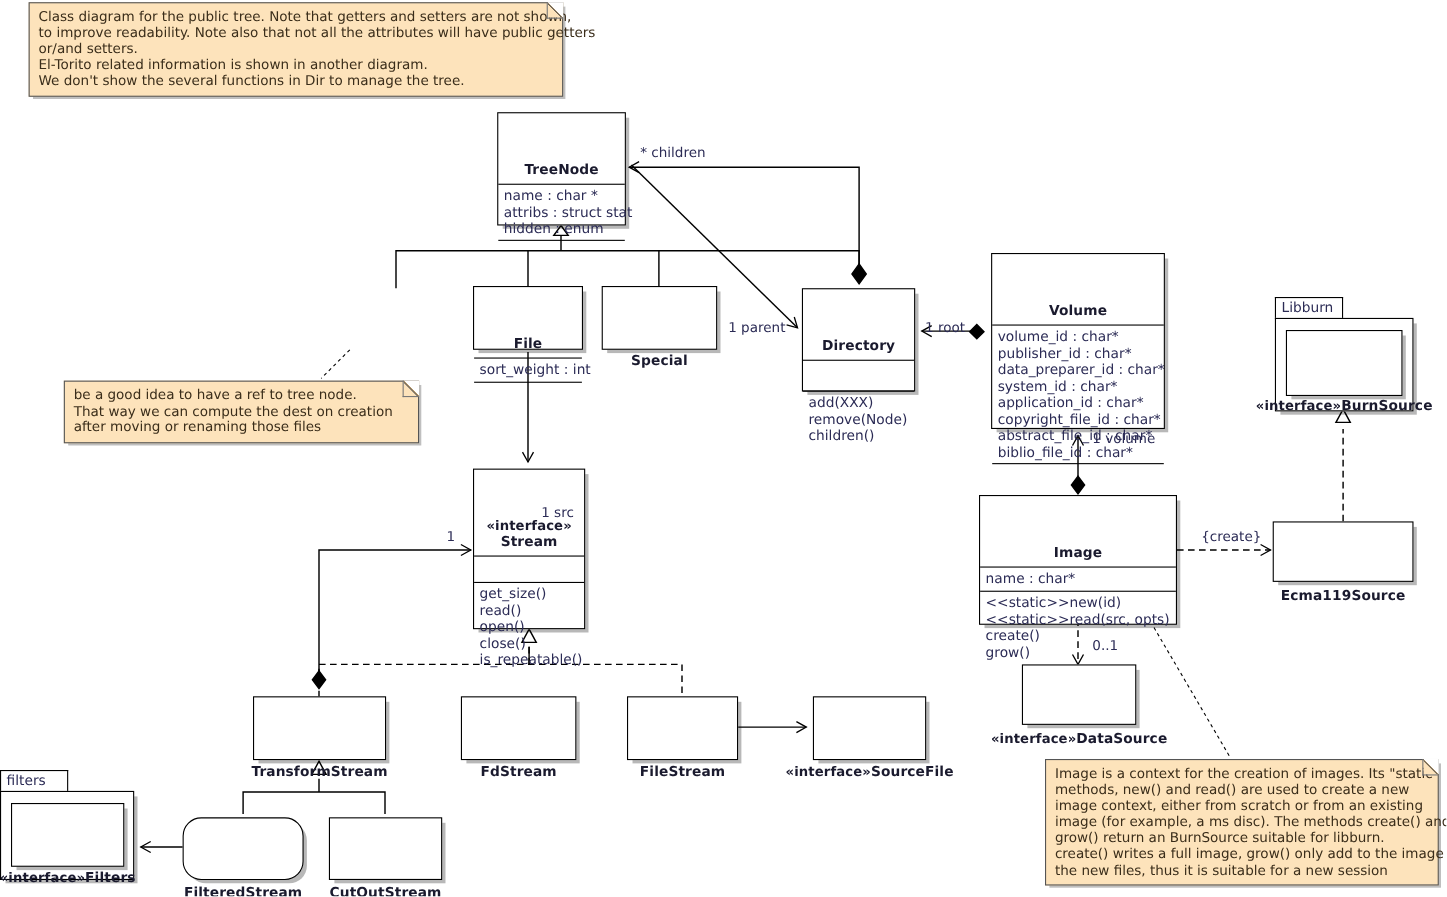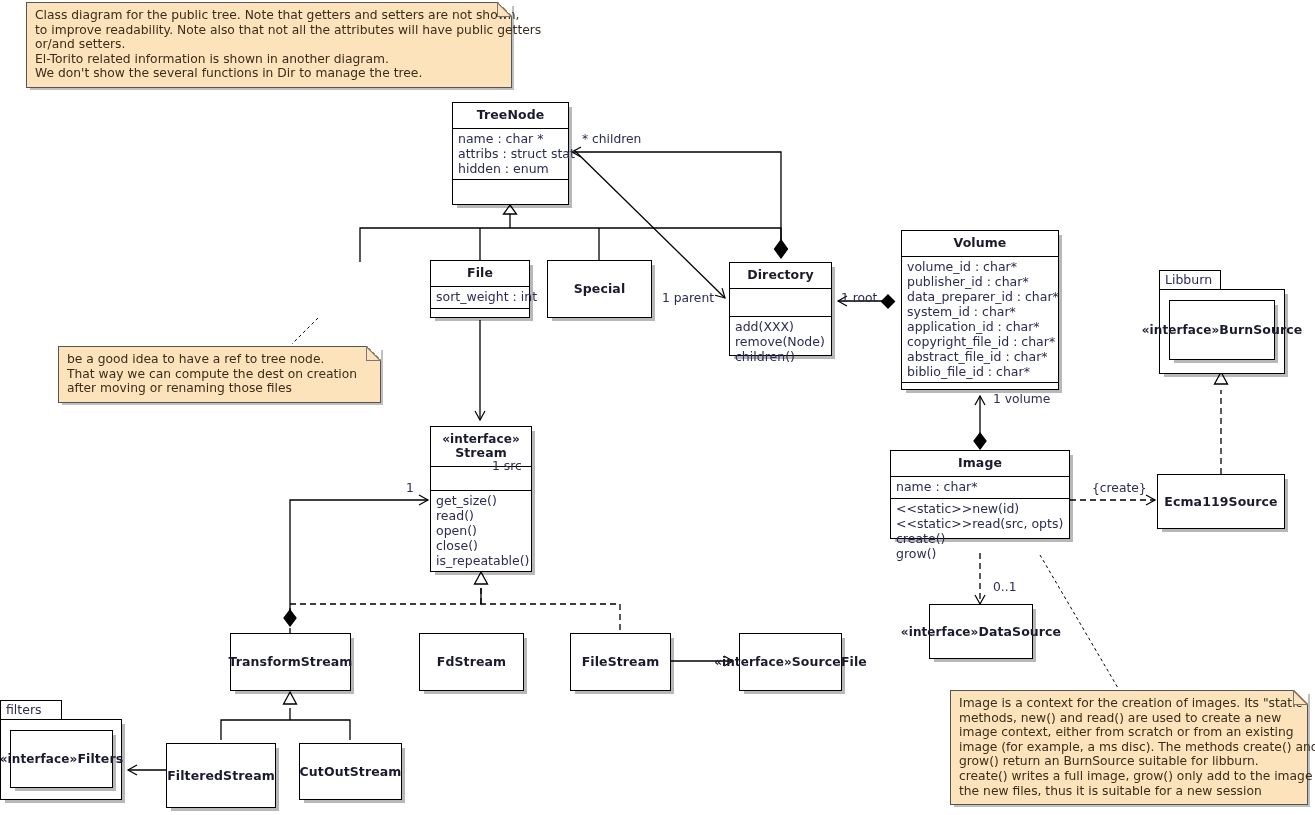--- a/index.html
+++ b/index.html
@@ -17,20 +17,21 @@
     z-index:5;
   }
   .umlbox .hdr{
     text-align:center;
     font-weight:bold;
     font-size:12.5px;
     color:#1a1a2e;
     padding:5px 4px 6px 4px;
     line-height:14px;
     letter-spacing:0.1px;
+    margin-top:39px;
   }
   .umlbox .hdr .stereo{
     display:block;
     font-weight:bold;
     font-size:12px;
   }
   .umlbox .sect{
     border-top:1.5px solid #000;
     padding:2px 4px 3px 5px;
     min-height:16px;
@@ -234,21 +235,21 @@
       <div class="row">data_preparer_id : char*</div>
       <div class="row">system_id : char*</div>
       <div class="row">application_id : char*</div>
       <div class="row">copyright_file_id : char*</div>
       <div class="row">abstract_file_id : char*</div>
       <div class="row">biblio_file_id : char*</div>
     </div>
     <div class="sect empty" style="min-height:14px;"></div>
   </div>
 
-  <div class="umlbox" style="left:890px;top:450px;width:180px;height:89px;">
+  <div class="umlbox" style="left:890px;top:450px;width:180px;height:118px;">
     <div class="hdr">Image</div>
     <div class="sect">
       <div class="row">name : char*</div>
     </div>
     <div class="sect">
       <div class="row">&lt;&lt;static&gt;&gt;new(id)</div>
       <div class="row">&lt;&lt;static&gt;&gt;read(src, opts)</div>
       <div class="row">create()</div>
       <div class="row">grow()</div>
     </div>
@@ -281,21 +282,21 @@
     <div class="hdr">FileStream</div>
   </div>
 
   <div class="umlbox simple" style="left:739px;top:633px;width:103px;height:58px;">
     <div class="hdr">
       <span class="stereo">«interface»</span>
       <span>SourceFile</span>
     </div>
   </div>
 
-  <div class="umlbox simple" style="left:166px;top:743px;width:110px;height:65px;">
+  <div class="umlbox simple" style="left:166px;top:743px;width:110px;height:57px;border-radius:17px;">
     <div class="hdr">FilteredStream</div>
   </div>
 
   <div class="umlbox simple" style="left:299px;top:743px;width:103px;height:57px;">
     <div class="hdr">CutOutStream</div>
   </div>
 
   <div class="umlbox simple" style="left:929px;top:604px;width:104px;height:55px;">
     <div class="hdr">
       <span class="stereo">«interface»</span>

